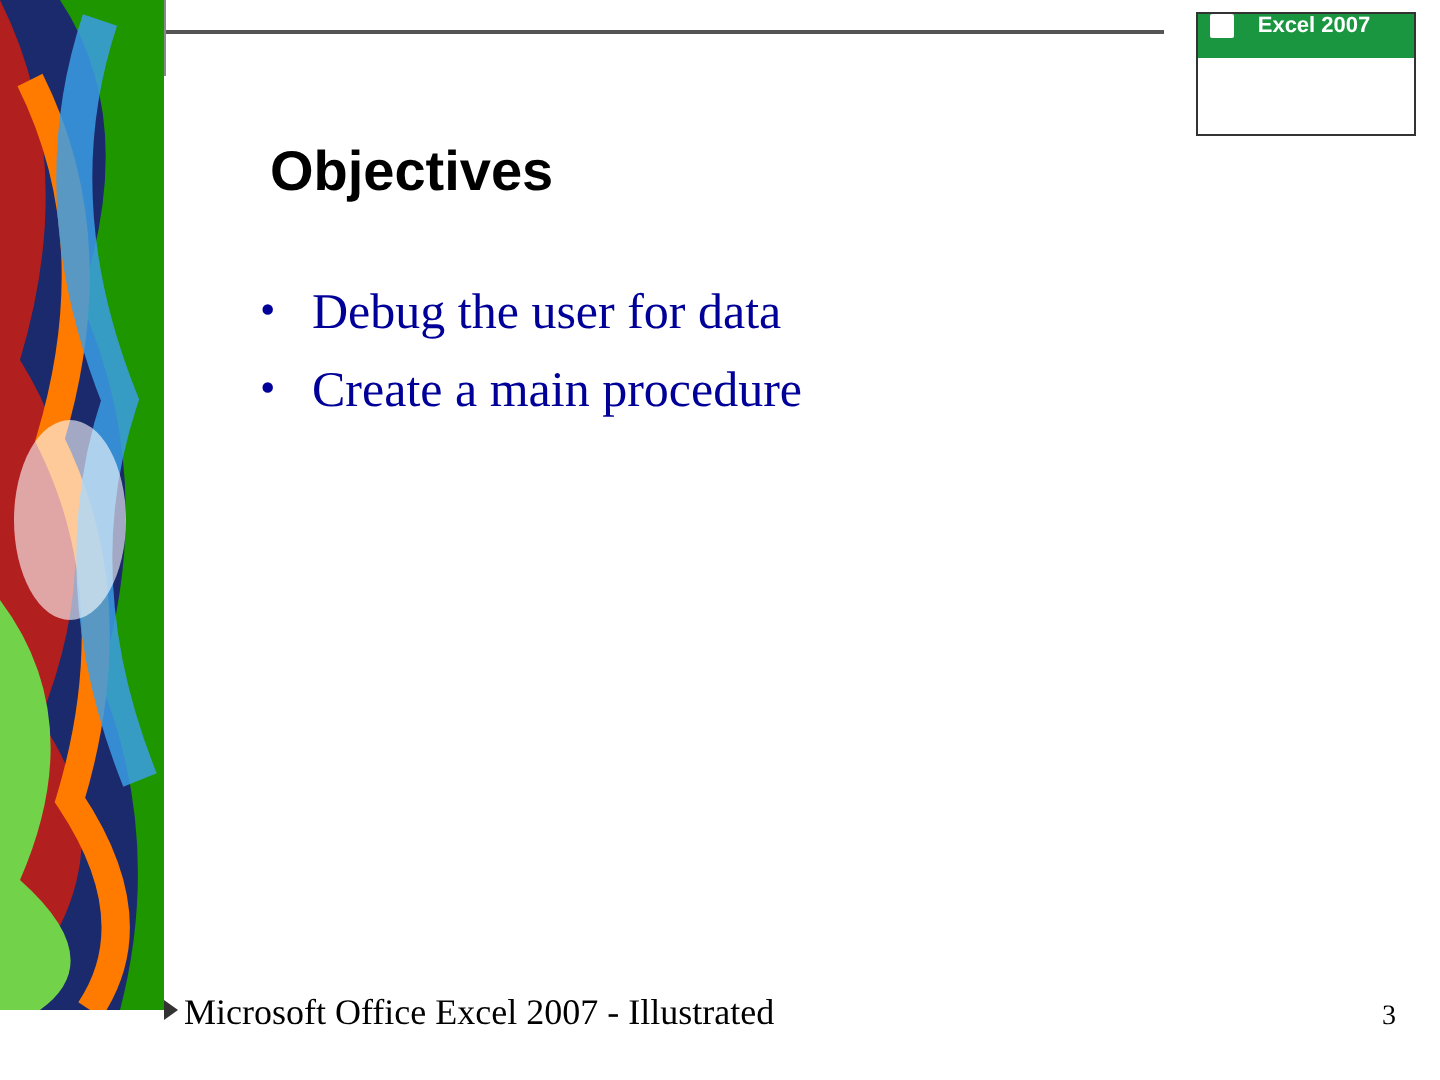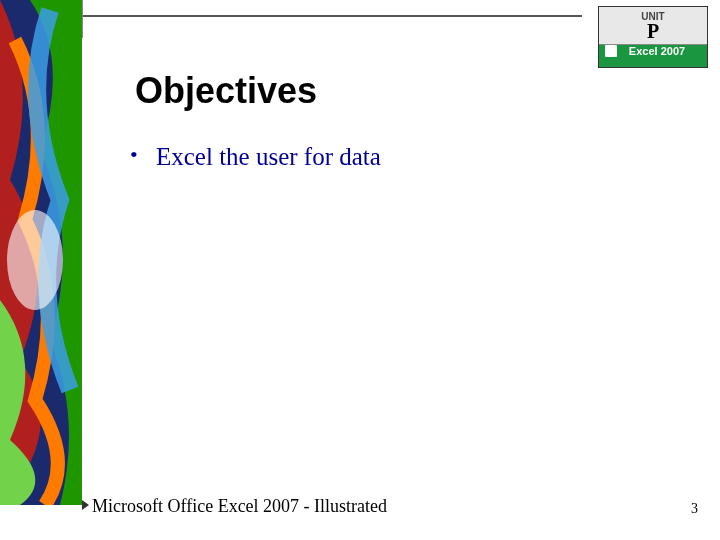--- a/index.html
+++ b/index.html
@@ -87,21 +87,21 @@
     font-size: 11px;
     color: #ffffff;
     padding-left: 8px;
   }
   .title {
     position: absolute;
     left: 135px;
     top: 70px;
     font-family: Arial, sans-serif;
     font-weight: bold;
-    font-size: 36px;
+    font-size: 28px;
     color: #000000;
   }
   .bullets {
     position: absolute;
     left: 130px;
     top: 138px;
     list-style: none;
   }
   .bullets li {
     font-size: 25px;
@@ -152,30 +152,27 @@
   <path d="M15,40 Q55,120 25,220 Q65,300 35,400 Q75,460 45,505" fill="none" stroke="#ff7b00" stroke-width="14"></path>
   <path d="M50,10 Q20,100 60,200 Q30,290 70,390" fill="none" stroke="#3c9ee5" stroke-width="18" opacity="0.85"></path>
   <ellipse cx="35" cy="260" rx="28" ry="50" fill="#ffffff" opacity="0.6"></ellipse>
   <path d="M0,300 Q45,360 10,440 Q55,480 20,505 L0,505 Z" fill="#72d24a"></path>
 </svg>
 
 <div class="top-bar"></div>
 <div class="top-bar-vert"></div>
 
 <div class="badge">
-  <div class="badge-top">
-    <div class="badge-unit">UNIT</div>
-    <div class="badge-letter">P</div>
-  </div>
   <div class="badge-bottom">
     <span class="badge-product">Excel 2007</span>
   </div>
 </div>
 
 <h1 class="title">Objectives</h1>
 
 <ul class="bullets">
-  <li>Excel the user for data</li>
+  <li>Debug the user for data</li>
+  <li>Create a main procedure</li>
 </ul>
 
 <div class="footer-marker"></div>
 <div class="footer-text">Microsoft Office Excel 2007 - Illustrated</div>
 <div class="page-num">3</div>
 
 </body></html>

